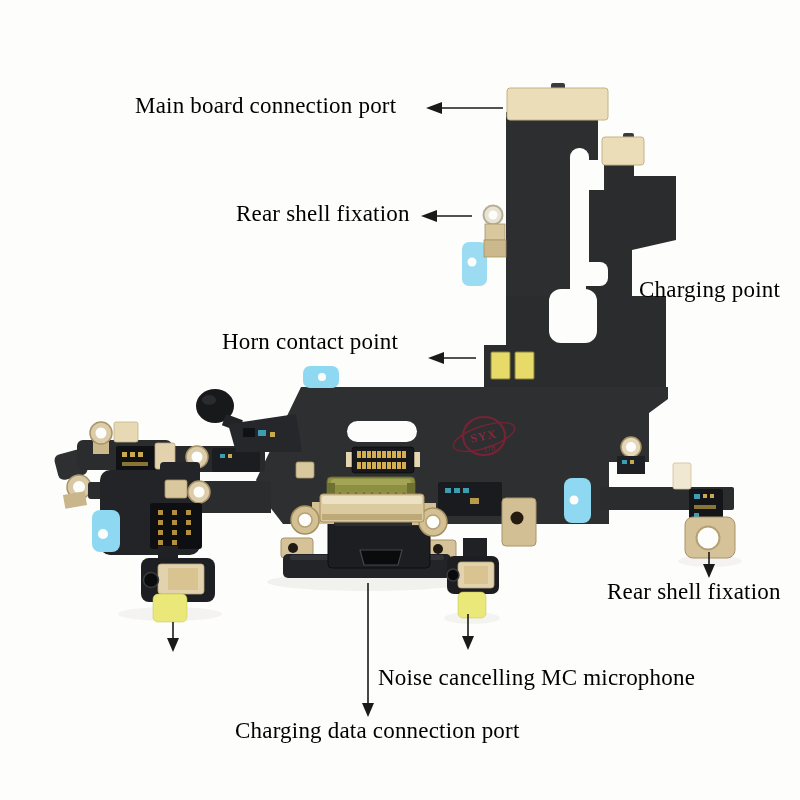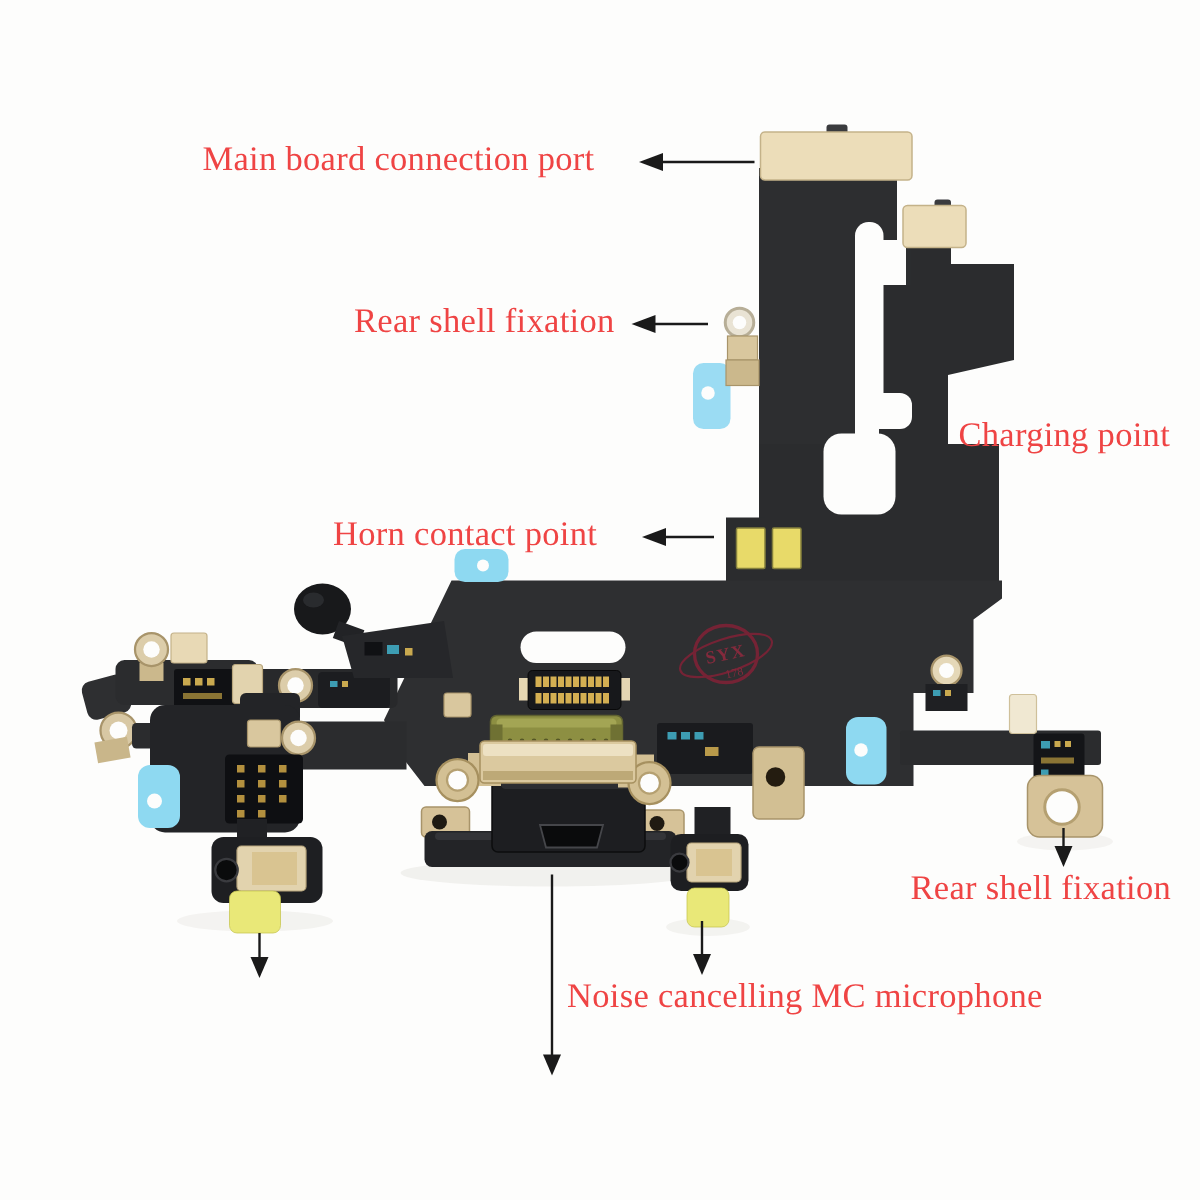--- a/index.html
+++ b/index.html
@@ -8,21 +8,21 @@
     width:800px;height:800px;
     background:#fdfdfc;
     overflow:hidden;
     font-family:"Liberation Serif","DejaVu Serif",serif;
   }
   #part-svg{position:absolute;left:0;top:0;}
   .callout{
     position:absolute;
     font-size:23px;
     letter-spacing:.2px;
-    color:#ef4444;
+    color:#000000;
     white-space:nowrap;
     line-height:1.2;
   }
 </style>
 </head>
 <body>
 
 <div id="canvas">
 
 <svg id="part-svg" width="800" height="800" viewBox="0 0 800 800">
@@ -296,17 +296,18 @@
     <g>
       <line x1="368" y1="583" x2="368" y2="704"></line>
       <polygon points="368,717 362,703 374,703" stroke="none"></polygon>
     </g>
   </g>
 </svg>
 
 <div class="callout" style="left:135px;top:92px">Main board connection port</div>
 <div class="callout" style="left:236px;top:200px">Rear shell fixation</div>
 <div class="callout" style="left:639px;top:276px">Charging point</div>
-<div class="callout" style="left:222px;top:342px">Horn contact point</div>
+<div class="callout" style="left:222px;top:328px">Horn contact point</div>
 <div class="callout" style="left:607px;top:578px">Rear shell fixation</div>
-<div class="callout" style="left:378px;top:650px">Noise cancelling MC microphone</div>
+<div class="callout" style="left:378px;top:664px">Noise cancelling MC microphone</div>
+<div class="callout" style="left:235px;top:717px">Charging data connection port</div>
 
 </div>
 
 </body></html>

